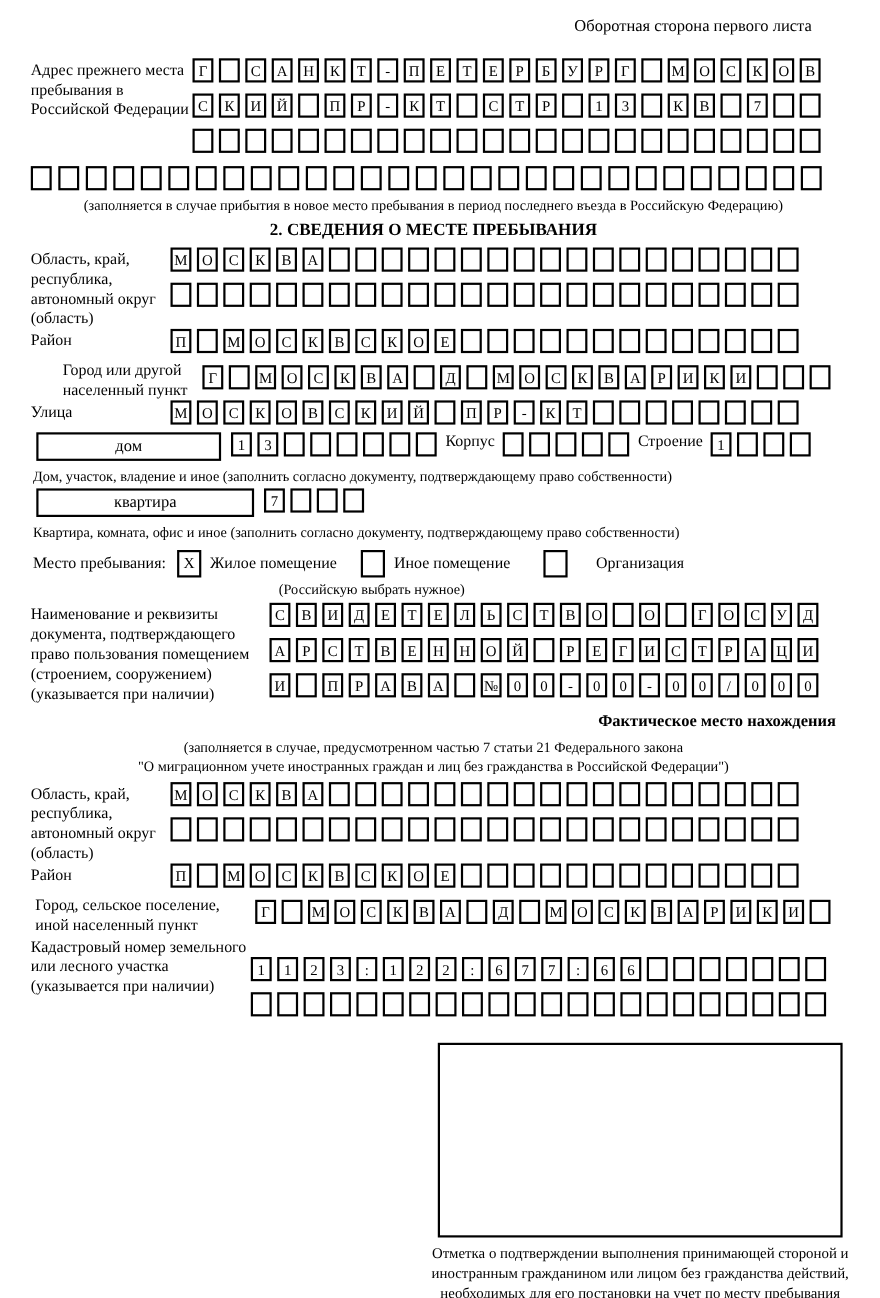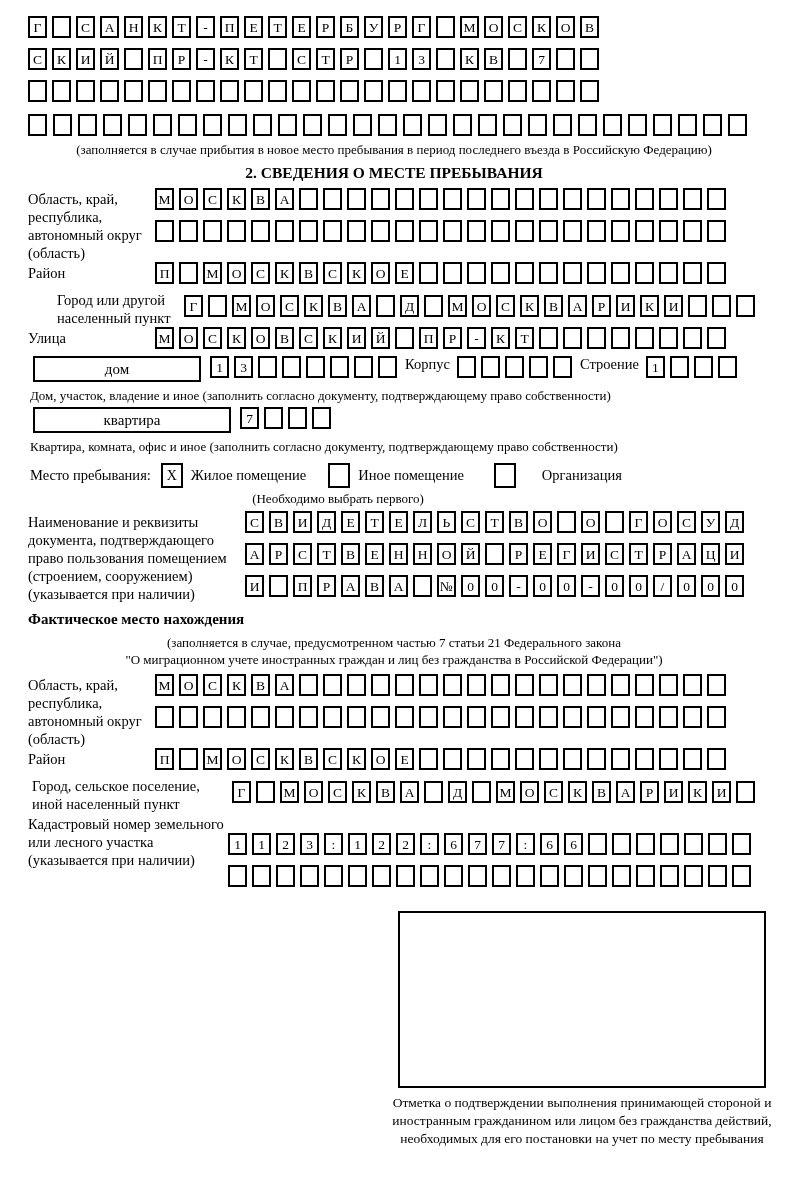--- a/index.html
+++ b/index.html
@@ -23,21 +23,21 @@
     margin-right:5px; text-align:center; font-size:13.5px; line-height:19px;
     vertical-align:top; overflow:hidden;
   }
   .rowstack > .cells { margin-bottom:5px; }
 
   .fullrow { margin-top:2px; height:27px; white-space:nowrap; }
   .fullrow .cell { margin-right:6px; }
 
   .note { text-align:center; font-size:13px; line-height:17px; }
   .sect-title { text-align:center; font-weight:bold; font-size:15.5px; margin:6px 0 6px 0; }
-  .subhead { text-align:left; font-weight:bold; font-size:15px; margin:4px 0 6px 0; }
+  .subhead { text-align:right; font-weight:bold; font-size:15px; margin:4px 0 6px 0; }
 
   .vcenter2 { align-items:center;justify-content:flex-end; }
 
   .houserow { display:flex; align-items:flex-start; margin:2px 0 2px 5px; height:29px; }
   .bigbox {
     border:2px solid #000; height:26px; display:flex; align-items:center; justify-content:center;
     font-size:15px;
   }
   .dom { width:168px; margin-right:9px; }
   .kvart { width:198px; margin-right:9px; }
@@ -54,22 +54,24 @@
   .docblock { margin-top:4px; }
   .confwrap { width:368px; margin-left:370px; margin-top:14px; }
   .stampbox { width:368px; height:177px; border:2px solid #000; }
   .confcap { width:430px; margin-left:-31px; text-align:center; font-size:13.5px; line-height:18px; margin-top:6px; }
 </style>
 </head>
 <body>
 
 <div class="page">
 
+  <div class="hdr">Оборотная сторона первого листа</div>
 
   <div class="frow">
+    <div class="flabel w147">Адрес прежнего места пребывания в Российской Федерации</div>
     <div class="rowstack">
       <div class="cells"><span class="cell">Г</span><span class="cell"></span><span class="cell">С</span><span class="cell">А</span><span class="cell">Н</span><span class="cell">К</span><span class="cell">Т</span><span class="cell">-</span><span class="cell">П</span><span class="cell">Е</span><span class="cell">Т</span><span class="cell">Е</span><span class="cell">Р</span><span class="cell">Б</span><span class="cell">У</span><span class="cell">Р</span><span class="cell">Г</span><span class="cell"></span><span class="cell">М</span><span class="cell">О</span><span class="cell">С</span><span class="cell">К</span><span class="cell">О</span><span class="cell">В</span></div>
       <div class="cells"><span class="cell">С</span><span class="cell">К</span><span class="cell">И</span><span class="cell">Й</span><span class="cell"></span><span class="cell">П</span><span class="cell">Р</span><span class="cell">-</span><span class="cell">К</span><span class="cell">Т</span><span class="cell"></span><span class="cell">С</span><span class="cell">Т</span><span class="cell">Р</span><span class="cell"></span><span class="cell">1</span><span class="cell">3</span><span class="cell"></span><span class="cell">К</span><span class="cell">В</span><span class="cell"></span><span class="cell">7</span><span class="cell"></span><span class="cell"></span></div>
       <div class="cells"><span class="cell"></span><span class="cell"></span><span class="cell"></span><span class="cell"></span><span class="cell"></span><span class="cell"></span><span class="cell"></span><span class="cell"></span><span class="cell"></span><span class="cell"></span><span class="cell"></span><span class="cell"></span><span class="cell"></span><span class="cell"></span><span class="cell"></span><span class="cell"></span><span class="cell"></span><span class="cell"></span><span class="cell"></span><span class="cell"></span><span class="cell"></span><span class="cell"></span><span class="cell"></span><span class="cell"></span></div>
     </div>
   </div>
   <div class="fullrow cells"><span class="cell"></span><span class="cell"></span><span class="cell"></span><span class="cell"></span><span class="cell"></span><span class="cell"></span><span class="cell"></span><span class="cell"></span><span class="cell"></span><span class="cell"></span><span class="cell"></span><span class="cell"></span><span class="cell"></span><span class="cell"></span><span class="cell"></span><span class="cell"></span><span class="cell"></span><span class="cell"></span><span class="cell"></span><span class="cell"></span><span class="cell"></span><span class="cell"></span><span class="cell"></span><span class="cell"></span><span class="cell"></span><span class="cell"></span><span class="cell"></span><span class="cell"></span><span class="cell"></span></div>
   <div class="note">(заполняется в случае прибытия в новое место пребывания в период последнего въезда в Российскую Федерацию)</div>
 
   <div class="sect-title">2. СВЕДЕНИЯ О МЕСТЕ ПРЕБЫВАНИЯ</div>
@@ -115,21 +117,21 @@
 
   <div class="stayrow">
     <span style="margin-right:10px;">Место пребывания:</span>
     <span class="cb">X</span>
     <span style="margin:0 22px 0 8px;">Жилое помещение</span>
     <span class="cb"></span>
     <span style="margin:0 30px 0 8px;">Иное помещение</span>
     <span class="cb"></span>
     <span style="margin:0 0 0 26px;">Организация</span>
   </div>
-  <div class="staynote">(Необходимо выбрать первого)</div>
+  <div class="staynote">(Российскую выбрать нужное)</div>
 
   <div class="frow docblock">
     <div class="flabel w217">Наименование и реквизиты документа, подтверждающего право пользования помещением (строением, сооружением) (указывается при наличии)</div>
     <div class="rowstack">
       <div class="cells"><span class="cell">С</span><span class="cell">В</span><span class="cell">И</span><span class="cell">Д</span><span class="cell">Е</span><span class="cell">Т</span><span class="cell">Е</span><span class="cell">Л</span><span class="cell">Ь</span><span class="cell">С</span><span class="cell">Т</span><span class="cell">В</span><span class="cell">О</span><span class="cell"></span><span class="cell">О</span><span class="cell"></span><span class="cell">Г</span><span class="cell">О</span><span class="cell">С</span><span class="cell">У</span><span class="cell">Д</span></div>
       <div class="cells"><span class="cell">А</span><span class="cell">Р</span><span class="cell">С</span><span class="cell">Т</span><span class="cell">В</span><span class="cell">Е</span><span class="cell">Н</span><span class="cell">Н</span><span class="cell">О</span><span class="cell">Й</span><span class="cell"></span><span class="cell">Р</span><span class="cell">Е</span><span class="cell">Г</span><span class="cell">И</span><span class="cell">С</span><span class="cell">Т</span><span class="cell">Р</span><span class="cell">А</span><span class="cell">Ц</span><span class="cell">И</span></div>
       <div class="cells"><span class="cell">И</span><span class="cell"></span><span class="cell">П</span><span class="cell">Р</span><span class="cell">А</span><span class="cell">В</span><span class="cell">А</span><span class="cell"></span><span class="cell">№</span><span class="cell">0</span><span class="cell">0</span><span class="cell">-</span><span class="cell">0</span><span class="cell">0</span><span class="cell">-</span><span class="cell">0</span><span class="cell">0</span><span class="cell">/</span><span class="cell">0</span><span class="cell">0</span><span class="cell">0</span></div>
     </div>
   </div>
 

